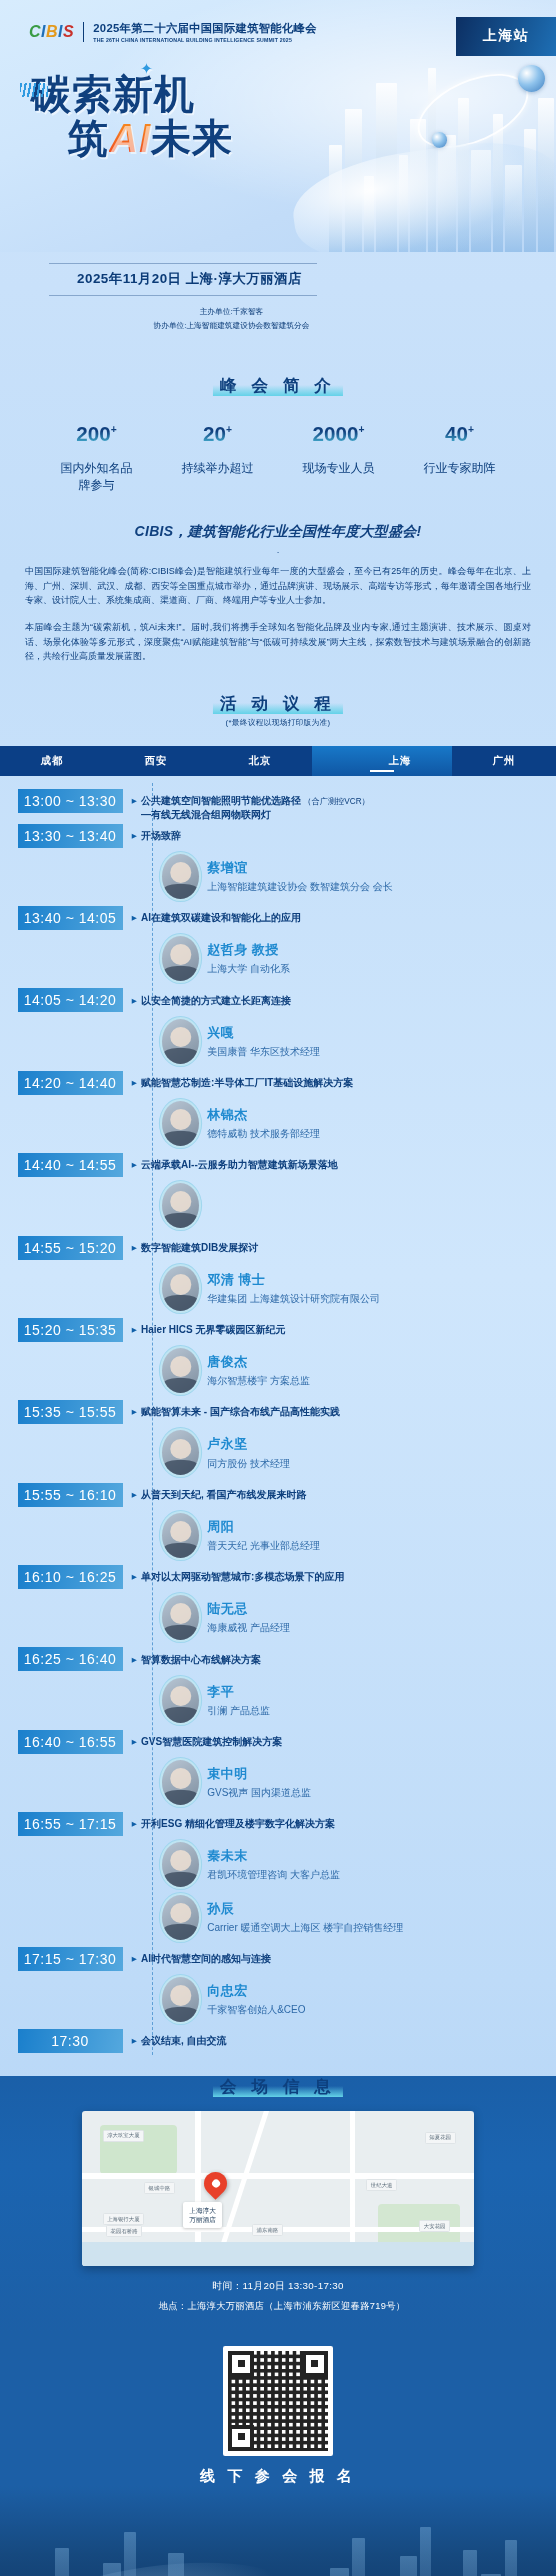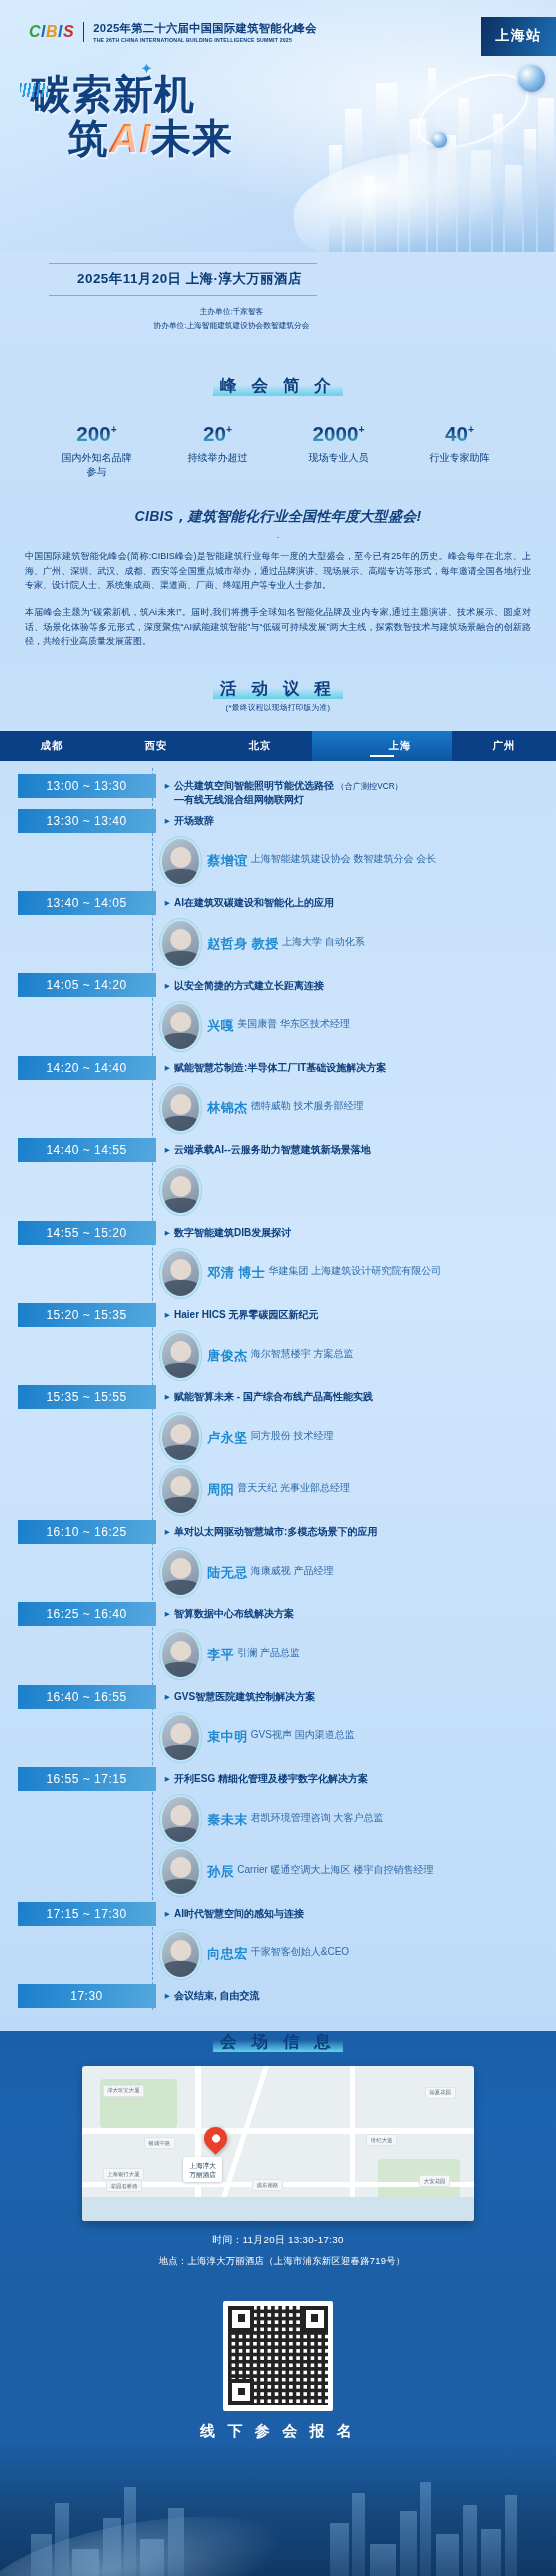--- a/index.html
+++ b/index.html
@@ -31,21 +31,21 @@
     border-radius:50% 40% 60% 50%; transform:rotate(-8deg); }
 
   .logo-row { position:absolute; left:29px; top:20.6px; display:flex; align-items:center; gap:7.2px; }
   .cibis { display:flex; align-items:center; gap:0.5px; }
   .cibis span { font-weight:bold; font-size:16px; line-height:1; font-style:italic; }
   .c1{color:#3a9c45;} .c2{color:#1f6fb8;} .c3{color:#e39a1e;} .c4{color:#c8322c;}
   .logo-div { width:1px; height:20.6px; background:#0b3b77; margin:0 2.1px; }
   .logo-txt-cn { font-size:11.3px; font-weight:bold; letter-spacing:0.3px; color:#0d3f7d; }
   .logo-txt-en { font-size:5.2px; font-weight:bold; letter-spacing:0.2px; color:#0d3f7d; margin-top:1.5px; }
 
-  .city-badge { position:absolute; right:0; top:16.5px; width:75px; height:39px;
+  .city-badge { position:absolute; right:0; top:16.5px; width:100px; height:39px;
     background:linear-gradient(110deg,#0c2f63 0%,#15528f 55%,#1e6fb5 100%);
     display:flex; align-items:center; justify-content:center;
     color:#fff; font-size:14px; font-weight:bold; letter-spacing:1.5px; }
 
   .slogan { position:absolute; left:31px; top:75px; }
   .sl-line { font-size:40px; font-weight:900; line-height:.96; letter-spacing:1px;
     color:#10407e; text-shadow:1.5px 1.5px 0 rgba(255,255,255,.55); }
   .sl-ai { color:#f05a22; font-style:italic;
     background:linear-gradient(180deg,#f7941d,#ee4323);
     -webkit-background-clip:text; background-clip:text; -webkit-text-fill-color:transparent; }
@@ -69,21 +69,21 @@
     letter-spacing:5.2px; color:#0d3f7d; }
   .sec-sub { text-align:center; font-size:7.7px; color:#0d3f7d; margin-top:3.1px; letter-spacing:0.3px; }
 
   
   .stats { display:flex; justify-content:center; gap:44px; margin-top:27px; }
   .stat { text-align:center; width:77px; }
   .stat .num { font-size:20.6px; font-weight:900; line-height:1;
     background:linear-gradient(180deg,#10407e 35%,#4fc4e0 100%);
     -webkit-background-clip:text; background-clip:text; -webkit-text-fill-color:transparent; }
   .stat .num sup { font-size:10.3px; }
-  .stat .lbl { margin-top:6px; font-size:10px; color:#0d3f7d; }
+  .stat .lbl { margin-top:15px; font-size:12px; color:#0d3f7d; }
 
   
   .intro-head { text-align:center; margin-top:29px; font-size:14px; font-weight:900;
     font-style:italic; color:#10407e; letter-spacing:0.3px; }
   .intro-dot { text-align:center; color:#10407e; font-size:6.7px; margin:7.2px 0 9.3px; }
   .para { margin:0 25px 12.4px; font-size:9px; line-height:1.62;
     text-align:justify; color:#0d3f7d; text-indent:0; }
 
   
   .tabs { display:flex; width:556px; height:30px; background:#0b3f86; margin-top:17.5px;justify-content:center; }
@@ -91,40 +91,40 @@
     color:#fff; font-size:10.3px; font-weight:bold; letter-spacing:1px; }
   .tab.active { background:linear-gradient(180deg,#1878c8,#0f56a3);padding-left:36px; }
   .tab.active:after { content:""; position:absolute; bottom:4.1px; left:50%;
     transform:translateX(-50%); width:24px; height:1.5px; background:#fff; }
 
   
   .agenda { position:relative; padding:13.4px 0 5.2px; }
   .agenda:before { content:""; position:absolute; left:152px; top:7.2px; bottom:5.2px;
     border-left:1px dashed #5f9fd6; }
   .arow { position:relative; display:flex; align-items:flex-start; padding:0 0 2.1px 0; min-height:25px; }
-  .time { width:138px; margin-left:17.5px; height:24px; flex:none;
+  .time { width:105px; margin-left:17.5px; height:24px; flex:none;
     background:linear-gradient(100deg,#1a7fcc,#54a8de);
     display:flex; align-items:center; justify-content:center;
-    color:#fff; font-size:12px; letter-spacing:0.5px; }
+    color:#fff; font-size:14px; letter-spacing:0.5px; }
   .topic { margin-left:9.3px; padding-top:5.2px; display:flex; align-items:baseline; gap:4.1px;
     flex:1; }
   .tri { color:#0f5fa8; font-size:6.7px; line-height:1; transform:translateY(-1px); }
   .topic-txt { font-size:10px; font-weight:bold; color:#0d3f7d; line-height:1.34; }
   .topic-note { font-size:8.2px; font-weight:normal; color:#0d3f7d; white-space:nowrap;margin-top:37px; }
   .topic-sub { display:block; font-size:10px; font-weight:bold; color:#0d3f7d; }
 
   .speaker { display:flex; align-items:center; gap:8.2px; margin:4.1px 0 7.2px 162px; }
   .face { width:37px; height:45px; flex:none; border-radius:50%;
     background:linear-gradient(150deg,#b8c6d4,#7d8d9e);
     box-shadow:0 0 0 2.1px #bfe4f2, 0 0 0 3.1px #9fd6ee; position:relative; overflow:hidden; }
   .face:after { content:""; position:absolute; left:50%; top:18%; transform:translateX(-50%);
     width:58%; height:46%; border-radius:50%; background:rgba(238,224,212,.85); }
   .face:before { content:""; position:absolute; left:50%; bottom:0; transform:translateX(-50%);
     width:96%; height:34%; border-radius:40% 40% 0 0; background:rgba(40,55,75,.65); }
-  .sp-info { display:flex; flex-direction:row; gap:3.1px; }
+  .sp-info { display:flex; flex-direction:column; gap:3.1px; }
   .sp-name { font-size:13px; font-weight:bold; color:#1f8ad0; letter-spacing:0.5px; }
   .sp-title { font-size:10px; color:#2e6aa8; }
 
   
   .venue-wrap { position:relative; margin-top:13.4px; padding-bottom:20.6px;
     background:linear-gradient(180deg,#1a5fa8 0%,#1b64b0 35%,#1c5fa6 100%); }
   .map-card { margin:13.4px auto 0; width:392px; height:155px; border-radius:3.1px;
     background:#e9eef0; position:relative; overflow:hidden;
     box-shadow:0 3.1px 9.3px rgba(0,0,0,.25); }
   .map-green { position:absolute; left:17.5px; top:13.4px; width:77px; height:49px;
@@ -390,20 +390,27 @@
         <div><span class="topic-txt">赋能智算未来 - 国产综合布线产品高性能实践</span></div>
       </div>
     </div>
     <div class="speaker">
       <div class="face"></div>
       <div class="sp-info">
         <div class="sp-name">卢永坚</div>
         <div class="sp-title">同方股份 技术经理</div>
       </div>
     </div>
+    <div class="arow">
+      <div class="time">15:55 ~ 16:10</div>
+      <div class="topic">
+        <span class="tri">▶</span>
+        <div><span class="topic-txt">从普天到天纪, 看国产布线发展来时路</span></div>
+      </div>
+    </div>
     <div class="speaker">
       <div class="face"></div>
       <div class="sp-info">
         <div class="sp-name">周阳</div>
         <div class="sp-title">普天天纪 光事业部总经理</div>
       </div>
     </div>
     <div class="arow">
       <div class="time">16:10 ~ 16:25</div>
       <div class="topic">

